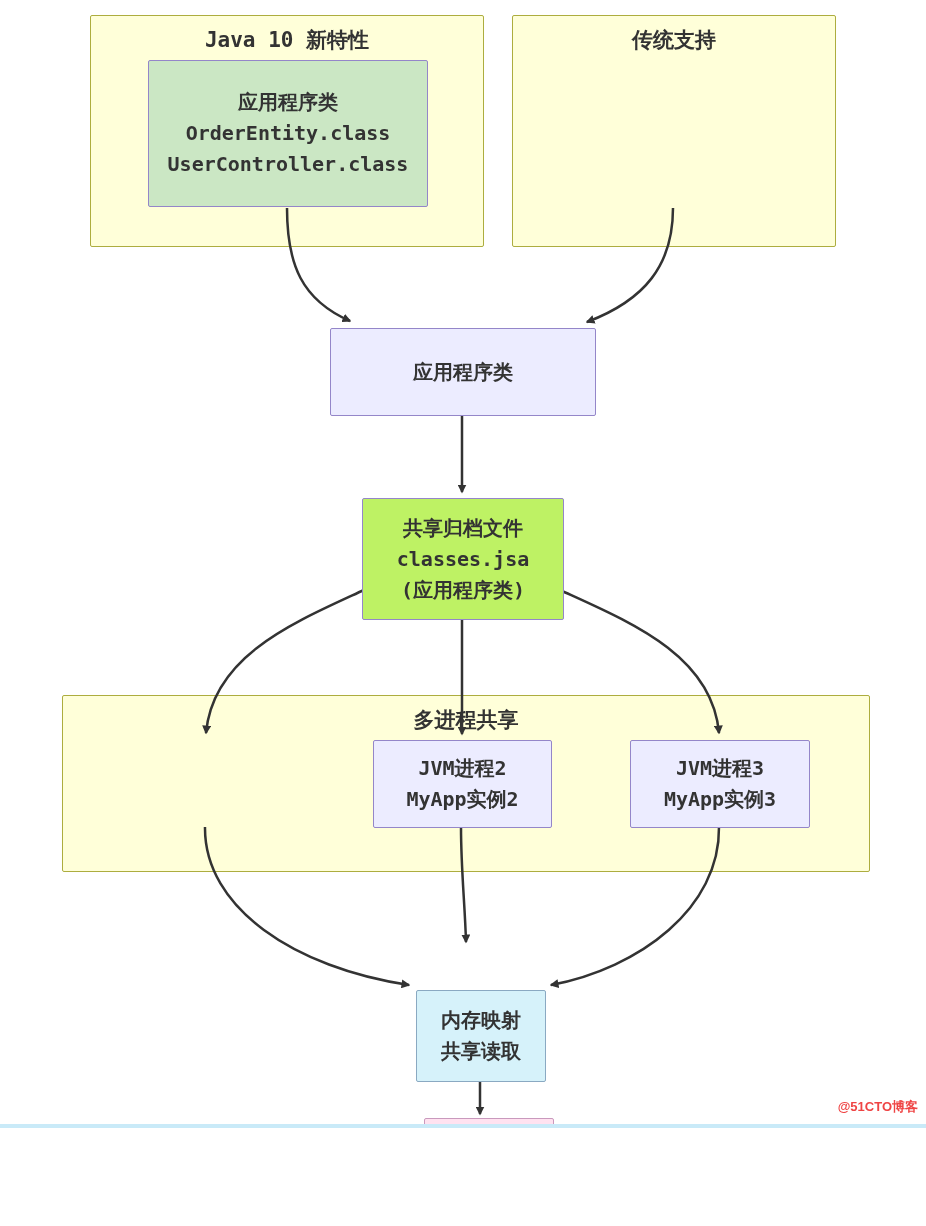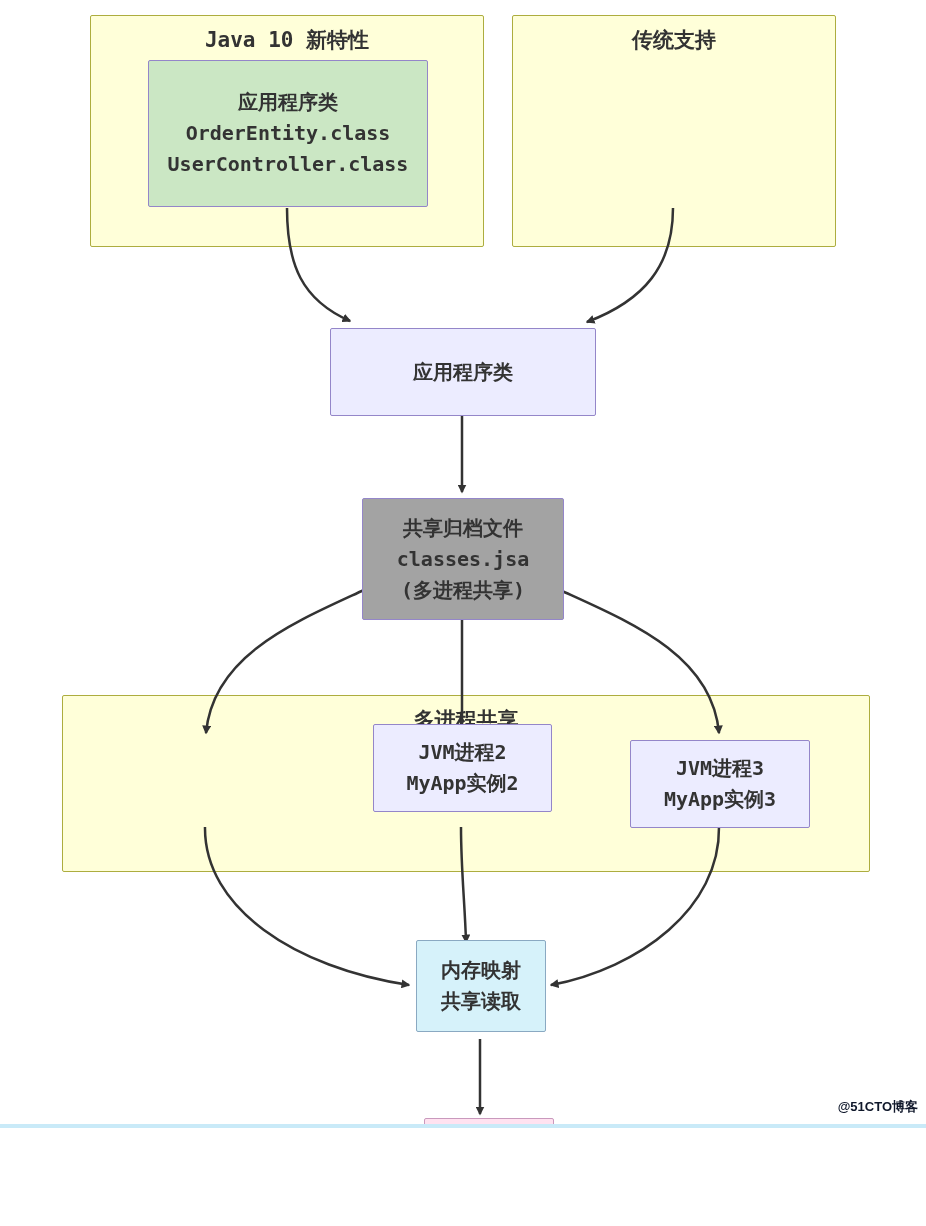--- a/index.html
+++ b/index.html
@@ -48,29 +48,29 @@
     flex-direction: column;
     justify-content: center;
     align-items: center;
     text-align: left;
     font-size: 20px;
     line-height: 31px;
     z-index: 3;
   }
   .fill-green    { background: #cbe7c4; }
   .fill-lavender { background: #ececff; }
-  .fill-orange   { background: #a3a3a3; }
+  .fill-orange   { background: #bef264; }
   .fill-blue     { background: #d6f2fa; border-color: #8aa9c2; }
   .fill-pink     { background: #ffe2f0; border-color: #c999bd; }
   .watermark {
     position: absolute;
     right: 8px;
     bottom: 12px;
     font-size: 13px;
-    color: #0f172a;
+    color: #ef4444;
     font-family: "Liberation Sans", sans-serif;
     z-index: 4;
   }
   .bottom-line {
     position: absolute;
     left: 0;
     bottom: 0;
     width: 100%;
     height: 4px;
     background: #c9eaf8;
@@ -121,35 +121,35 @@
   </div>
 
 
   <div class="node fill-lavender" style="left:330px; top:328px; width:264px; height:86px;">
     <div>应用程序类</div>
   </div>
 
   <div class="node fill-orange" style="left:362px; top:498px; width:200px; height:120px;">
     <div>共享归档文件</div>
     <div>classes.jsa</div>
-    <div>(多进程共享)</div>
+    <div>(应用程序类)</div>
   </div>
 
 
-  <div class="node fill-lavender" style="left:373px; top:724px; width:177px; height:86px;">
+  <div class="node fill-lavender" style="left:373px; top:740px; width:177px; height:86px;">
     <div>JVM进程2</div>
     <div>MyApp实例2</div>
   </div>
 
   <div class="node fill-lavender" style="left:630px; top:740px; width:178px; height:86px;">
     <div>JVM进程3</div>
     <div>MyApp实例3</div>
   </div>
 
-  <div class="node fill-blue" style="left:416px; top:940px; width:128px; height:90px;">
+  <div class="node fill-blue" style="left:416px; top:990px; width:128px; height:90px;">
     <div>内存映射</div>
     <div>共享读取</div>
   </div>
 
   <div class="node fill-pink" style="left:424px; top:1118px; width:128px; height:88px;">
     <div>节省内存</div>
     <div>加速启动</div>
   </div>
 
   <div class="watermark">@51CTO博客</div>

